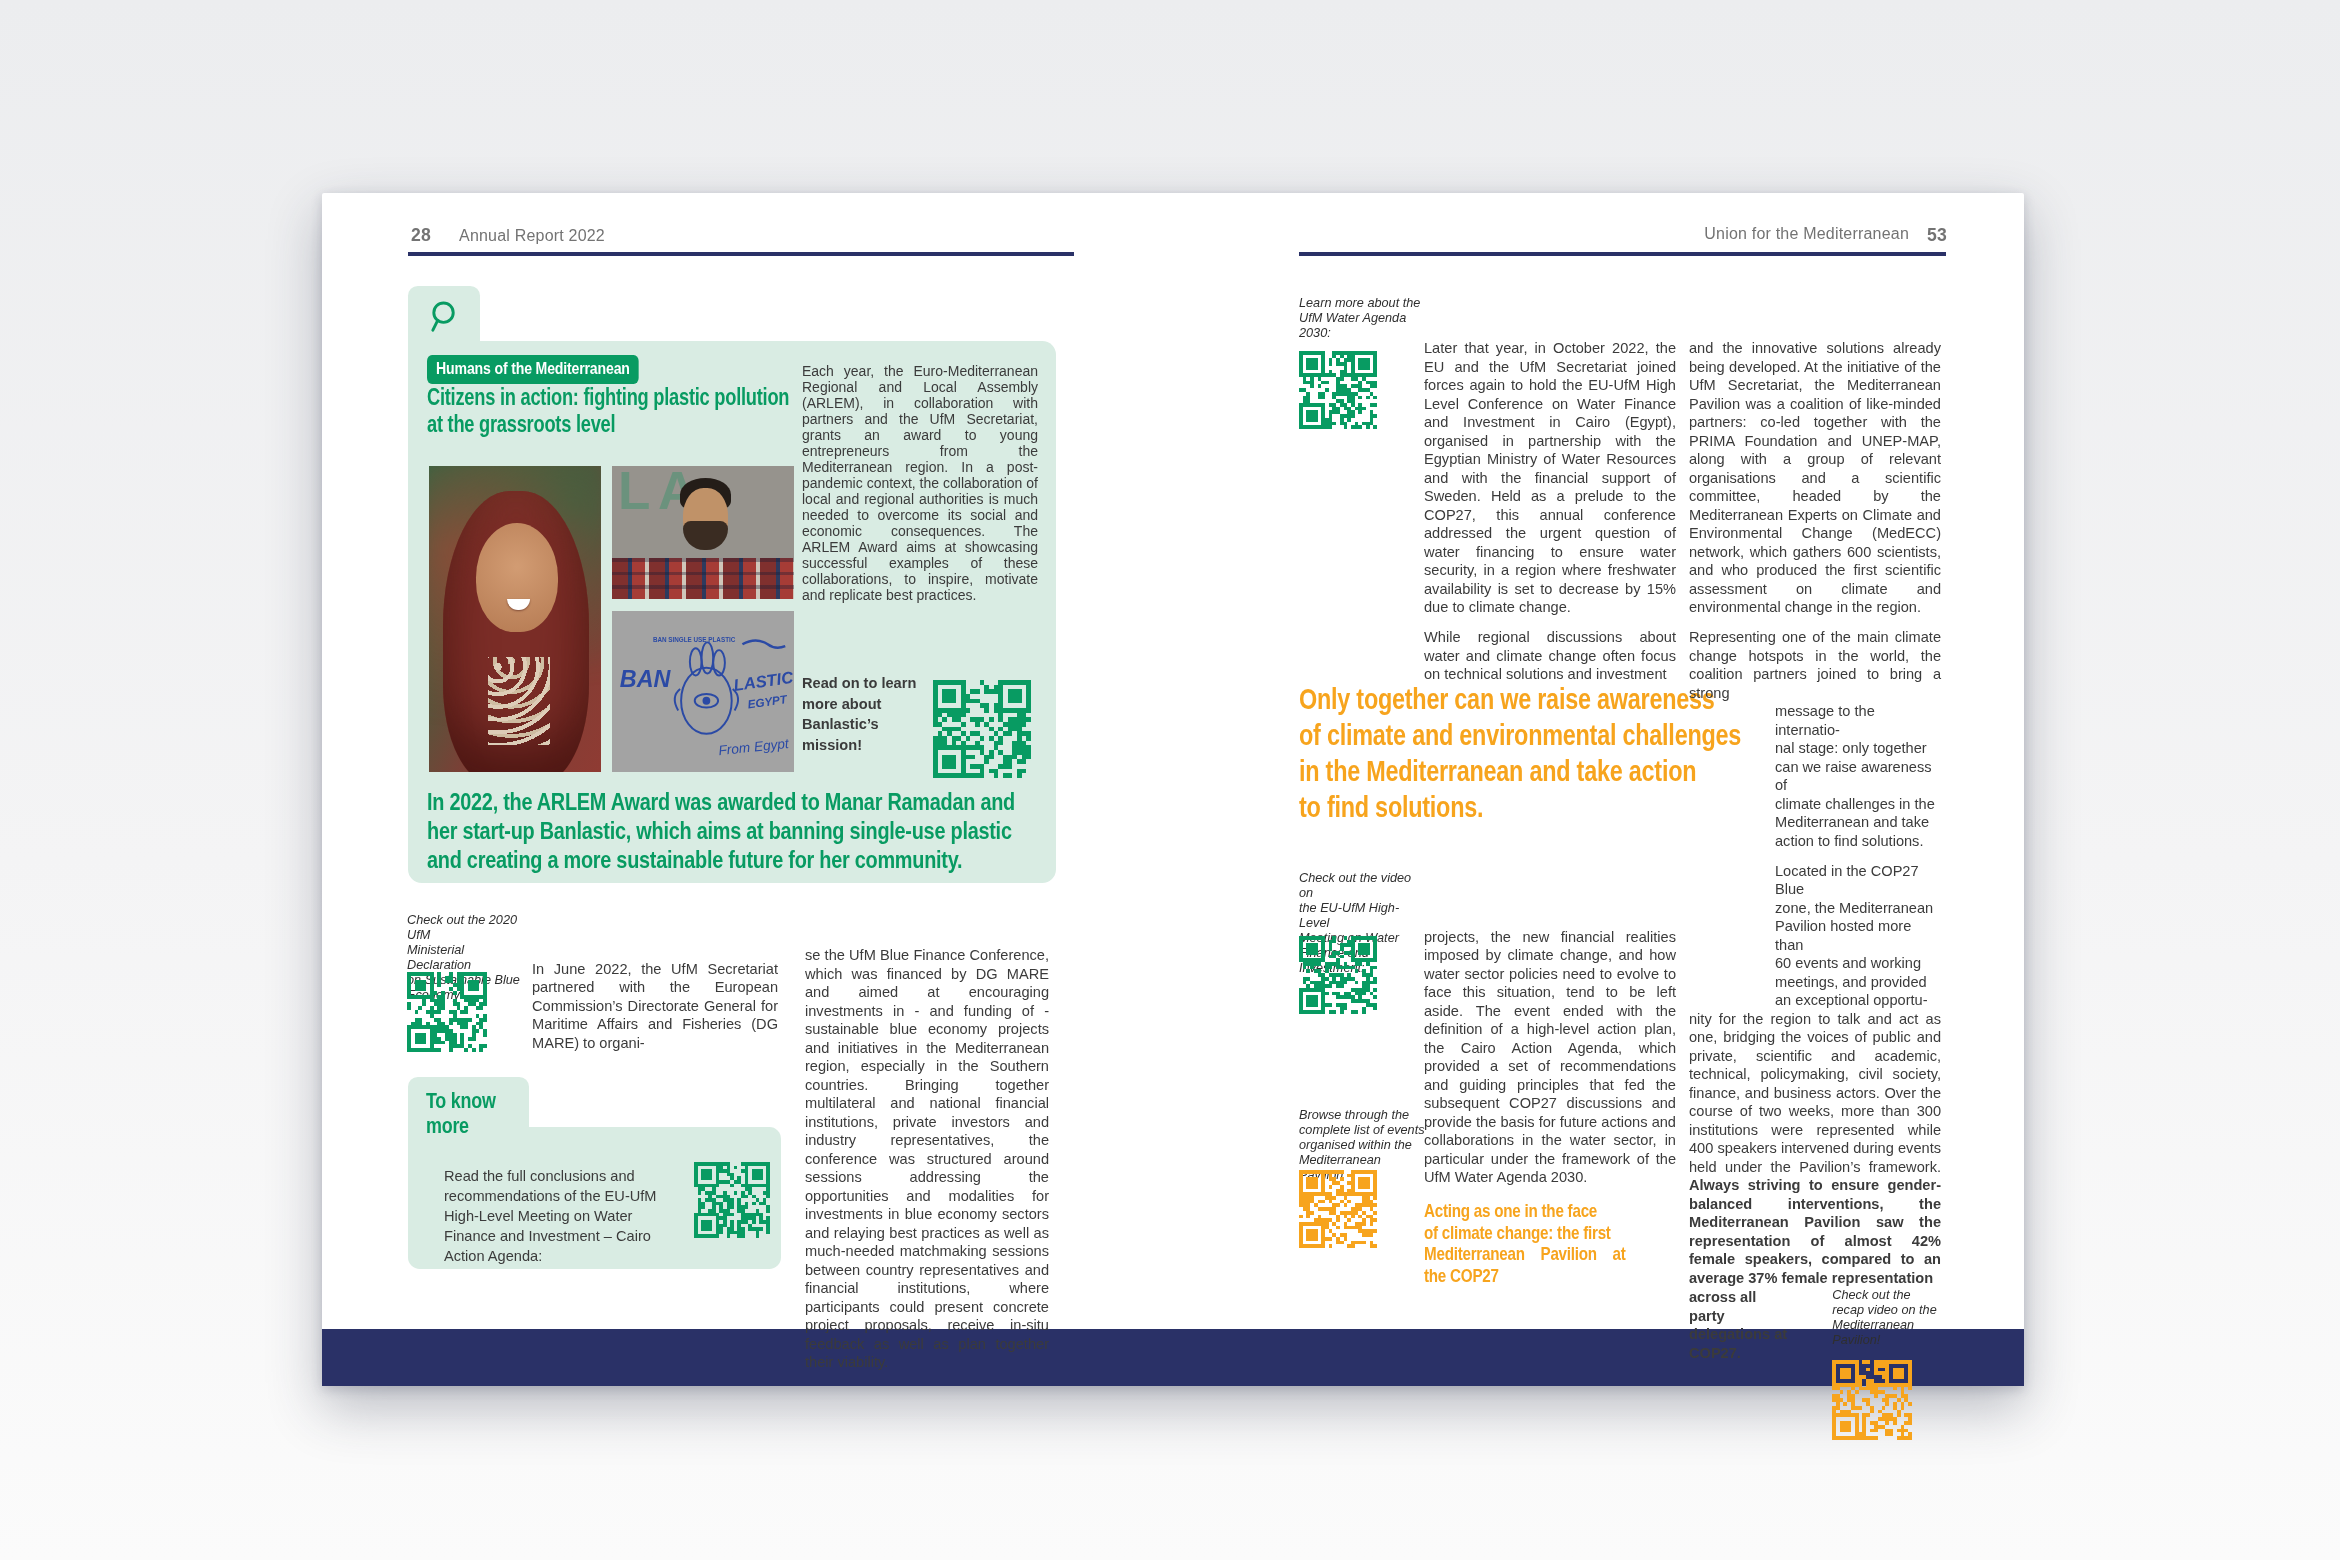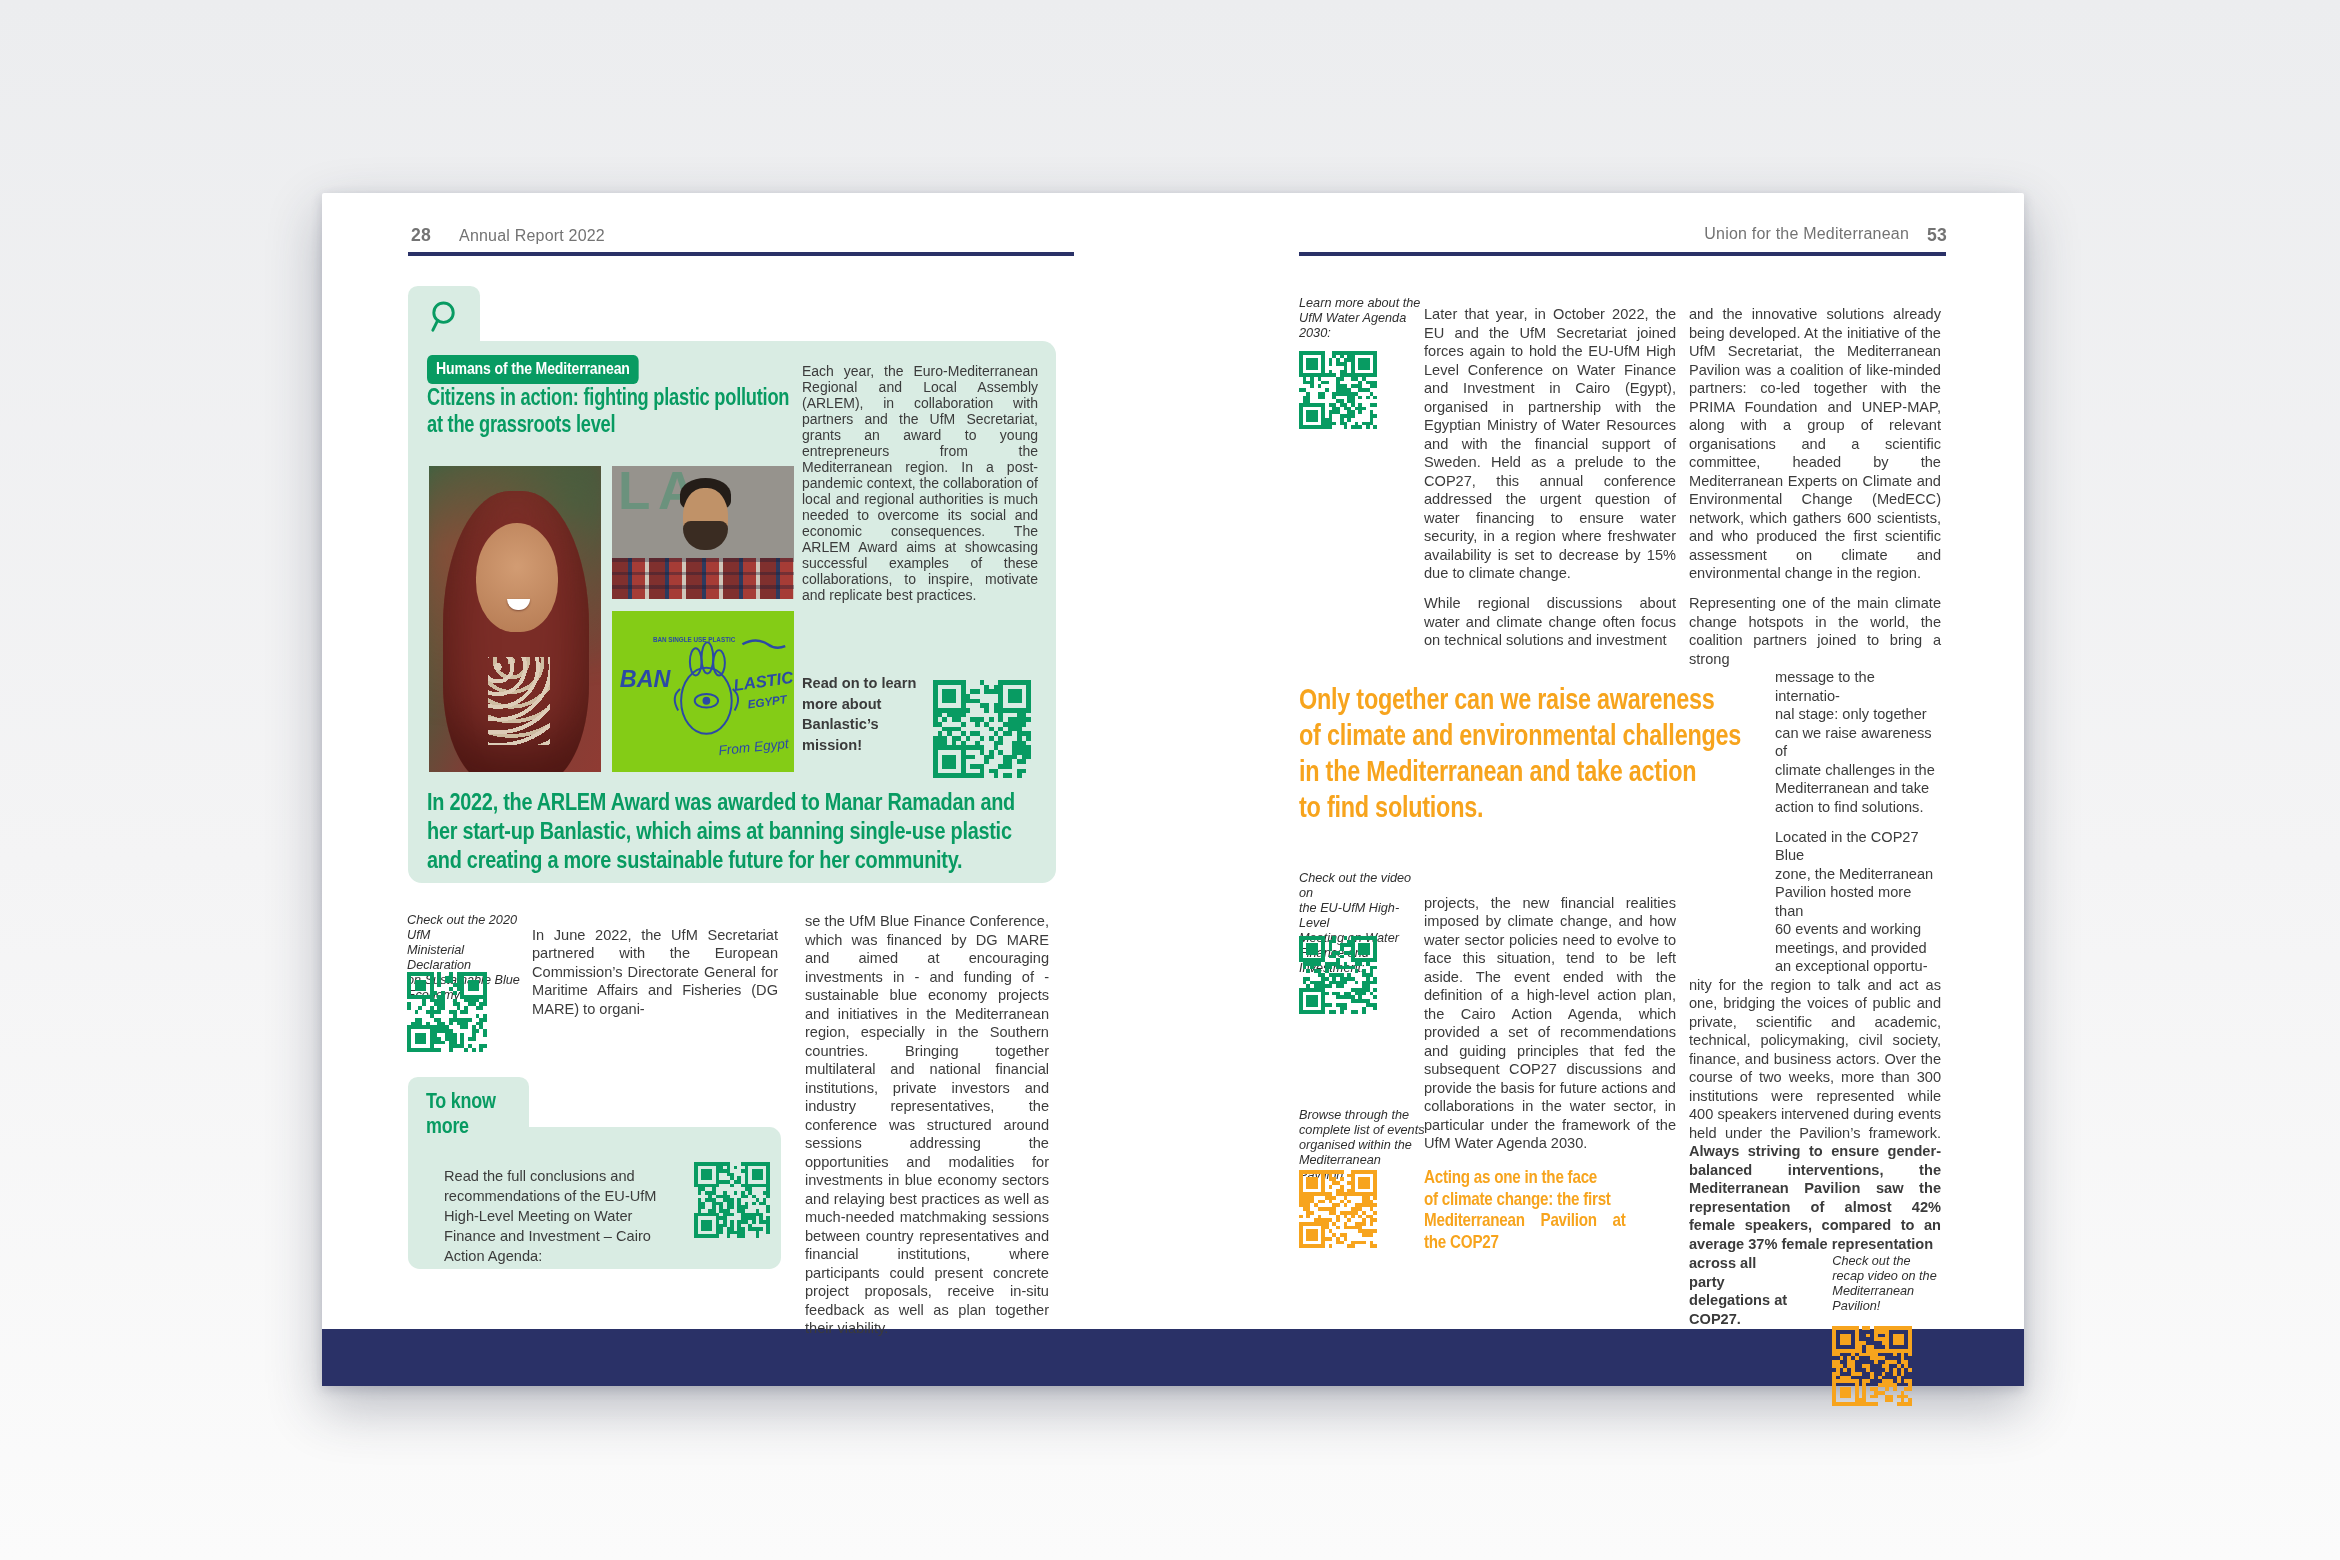--- a/index.html
+++ b/index.html
@@ -11,21 +11,21 @@
   .abs{position:absolute;}
   .sheet{
     left:322px;top:193px;width:1702px;height:1193px;background:#ffffff;border-radius:2px;
     box-shadow:0 21.5px 54px rgba(40,45,70,.30),0 3.9px 11.7px rgba(40,45,70,.18);
   }
   .footerbar{left:322px;top:1329px;width:1702px;height:57px;background:#2a3167;}
   .hdr{font-size:16px;color:#737373;letter-spacing:0.2px;}
   .hdr b{font-size:17.6px;}
   .rule{height:3.9px;background:#2a3167;}
   .cap{font-size:12.7px;line-height:15px;font-style:italic;color:#2f2f2f;white-space:pre-line;}
-  .body{font-size:14.6px;line-height:18.5px;color:#3b3b3b;}
+  .body{font-size:14.6px;line-height:18.5px;color:#3b3b3b;margin-top:34px;}
   .j{text-align:justify;-moz-text-align-last:left;text-align-last:left;hyphens:none;}
   .pre{white-space:pre-line;}
   .cond{font-weight:bold;transform-origin:left top;letter-spacing:-0.3px;white-space:pre-line;}
   .green{color:#089b62;}
   .orange{color:#f7a41d;}
   .greenbox{background:#d9ece3;}
   .tab{border-radius:9.8px 9.8px 0 0;}
   .bigbox{border-radius:0 13.7px 13.7px 13.7px;}
   .badge{
     display:inline-block;background:#089b62;color:#fff;font-weight:bold;font-size:16.6px;
@@ -45,21 +45,21 @@
   
   .ph-m{background:#96938d;}
   .ph-m .letters{position:absolute;left:5.9px;top:-5.9px;font-weight:bold;font-size:53px;color:rgba(10,145,90,.30);letter-spacing:7.8px;}
   .ph-m .hair{position:absolute;left:68px;top:11.7px;width:51px;height:33px;background:#241d18;border-radius:50% 50% 30% 30%;}
   .ph-m .face{position:absolute;left:71px;top:21.5px;width:45px;height:60px;background:#c09268;border-radius:46%;}
   .ph-m .beard{position:absolute;left:71px;top:55px;width:45px;height:29px;background:#3a2c22;border-radius:7.8px 7.8px 21.5px 21.5px;}
   .ph-m .shirt{position:absolute;left:0;bottom:0;width:100%;height:41px;
     background:repeating-linear-gradient(90deg,#80302e 0 15.6px,#2e3a5e 15.6px 20.5px,#a63c36 20.5px 33px,#cfc6ba 33px 37px);}
   .ph-m .shirt:after{content:"";position:absolute;inset:0;background:repeating-linear-gradient(0deg,transparent 0 9.8px,rgba(20,25,50,.35) 9.8px 13.7px);}
   
-  .ph-b{background:#84cc16;}
+  .ph-b{background:#a3a3a3;}
   .ph-b svg{width:100%;height:100%;}
   .mag svg{display:block;margin:13.7px auto 0;}
 </style>
 </head>
 <body>
 
 <div class="abs sheet"></div>
 <div class="abs footerbar"></div>
 
 <div class="abs hdr" style="left:411px;top:225px;">

